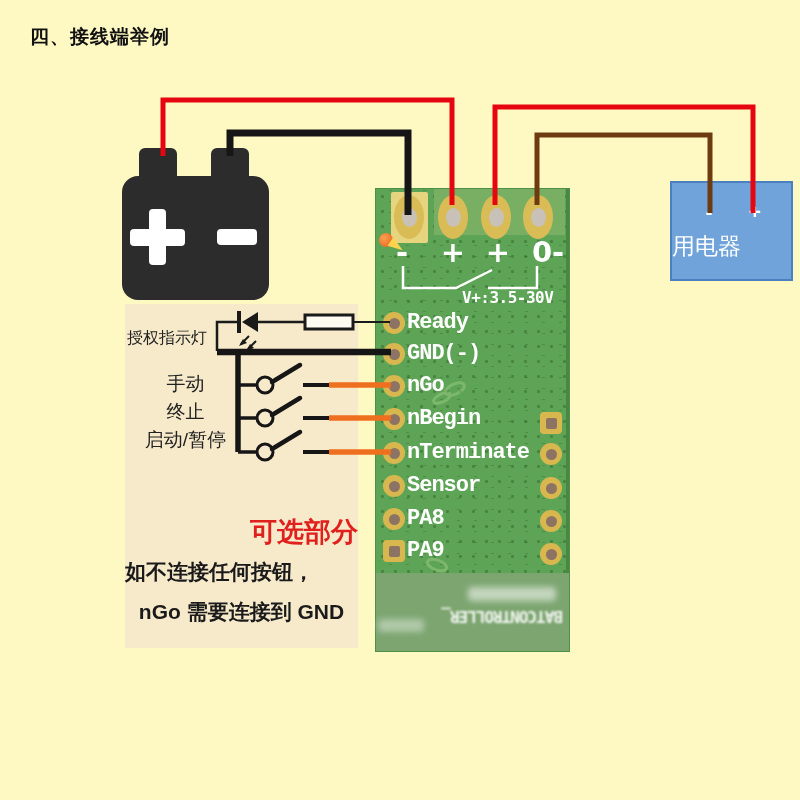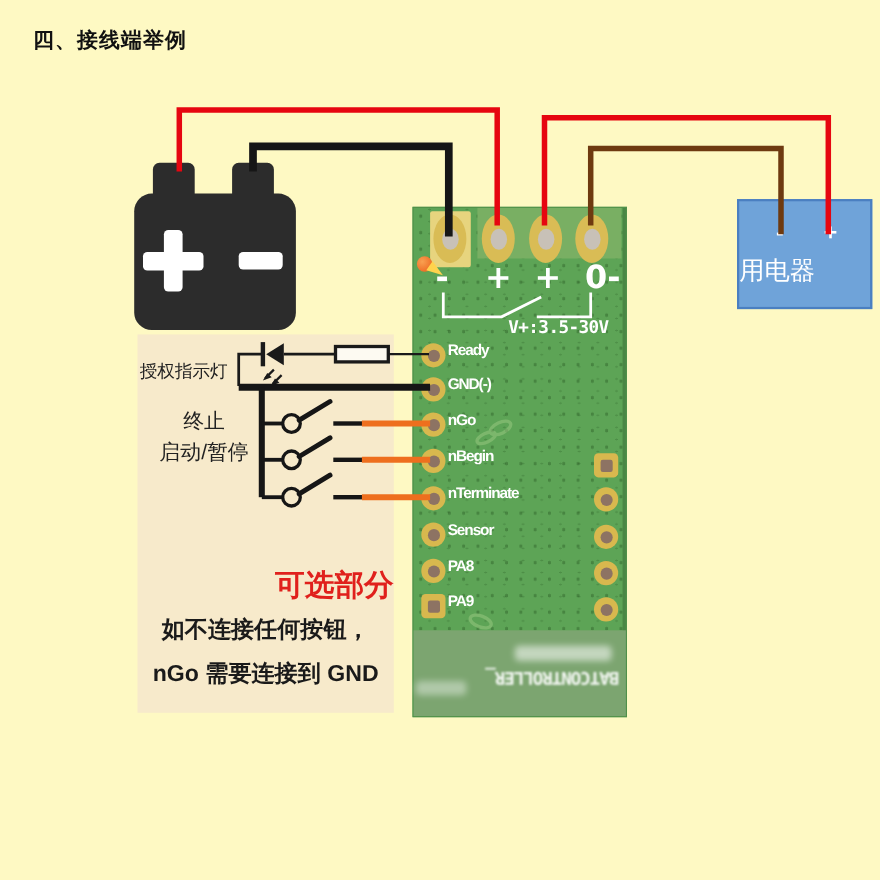--- a/index.html
+++ b/index.html
@@ -8,21 +8,21 @@
   .title{position:absolute;left:30px;top:24px;font-family:"Liberation Serif",serif;
          font-size:19px;font-weight:bold;color:#111;letter-spacing:1px;}
 
   
   .panel{position:absolute;left:125px;top:304px;width:233px;height:344px;background:#f7eacb;}
   .led-caption{position:absolute;left:127px;top:328px;font-size:16px;color:#222;}
   .sw-labels{position:absolute;left:133px;top:370px;width:105px;text-align:center;
              font-size:19px;line-height:28px;color:#222;}
   .opt-head{position:absolute;left:125px;top:514px;width:233px;text-align:right;
             font-size:27px;font-weight:bold;color:#e0201c;}
-  .opt-note1{position:absolute;left:125px;top:558px;width:233px;text-align:center;
+  .opt-note1{position:absolute;left:125px;top:558px;width:233px;
              font-size:21px;font-weight:600;color:#1a1a1a;}
   .opt-note2{position:absolute;left:125px;top:598px;width:233px;text-align:center;
              font-size:21px;font-weight:600;color:#1a1a1a;}
 
   
   .bat-body{position:absolute;left:122px;top:176px;width:147px;height:124px;
             background:#2c2c2c;border-radius:16px;}
   .bat-term{position:absolute;top:148px;width:38px;height:34px;background:#2c2c2c;border-radius:6px;}
   .bat-term.t1{left:139px}.bat-term.t2{left:211px}
   .bat-plus-v{position:absolute;left:149px;top:209px;width:17px;height:56px;background:#fff;border-radius:4px;}
@@ -42,21 +42,21 @@
   .term::after{content:"";width:15px;height:19px;border-radius:50%;background:#c8c1b7;}
   .term-label{position:absolute;top:46px;transform:translateX(-50%);color:#fff;
               font-size:29px;font-weight:600;font-family:"DejaVu Sans",sans-serif;}
   .vplus{position:absolute;left:86px;top:99px;color:#fff;font-weight:bold;font-size:16px;
          font-family:"DejaVu Sans Mono",monospace;letter-spacing:-.5px;}
   .pad{position:absolute;width:22px;height:22px;border-radius:50%;background:#d8b84e;
        display:flex;align-items:center;justify-content:center;}
   .pad::after{content:"";width:11px;height:11px;border-radius:50%;background:#8d7363;}
   .pad.square{border-radius:4px;}.pad.square::after{border-radius:2px;}
   .pin-label{position:absolute;left:31px;height:26px;color:#fff;font-weight:bold;
-             font-family:Liberation Sans, sans-serif;font-size:14px;letter-spacing:-1px;white-space:nowrap;}
+             font-family:Liberation Mono, monospace;font-size:22px;letter-spacing:-1px;white-space:nowrap;}
   .led-dot{position:absolute;left:3px;top:44px;width:14px;height:14px;border-radius:50%;
            background:radial-gradient(circle at 35% 35%,#f9a050,#ea5c17);}
   .led-cone{position:absolute;left:13px;top:52px;width:0;height:0;border-left:15px solid #ffd34d;
             border-top:5px solid transparent;border-bottom:5px solid transparent;transform:rotate(35deg);}
   .pcb-bottom{position:absolute;left:0;top:384px;width:193px;height:78px;background:#7ca570;}
   .silk{position:absolute;left:4px;top:34px;width:183px;transform:rotate(180deg);
         color:rgba(255,255,255,.92);font-family:"DejaVu Sans Mono",monospace;
         font-weight:bold;font-size:16px;letter-spacing:-1px;filter:blur(1px);}
   .smudge{position:absolute;background:rgba(255,255,255,.55);filter:blur(3px);border-radius:4px;}
 
@@ -72,20 +72,21 @@
 </head>
 <body>
 
 <div class="page">
 
   <div class="title">四、接线端举例</div>
 
   <div class="panel"></div>
   <div class="led-caption">授权指示灯</div>
   <div class="sw-labels">
+    <div>手动</div>
     <div>终止</div>
     <div>启动/暂停</div>
   </div>
   <div class="opt-head">可选部分</div>
   <div class="opt-note1">如不连接任何按钮，</div>
   <div class="opt-note2">nGo 需要连接到 GND</div>
 
   <div class="bat-term t1"></div>
   <div class="bat-term t2"></div>
   <div class="bat-body"></div>

